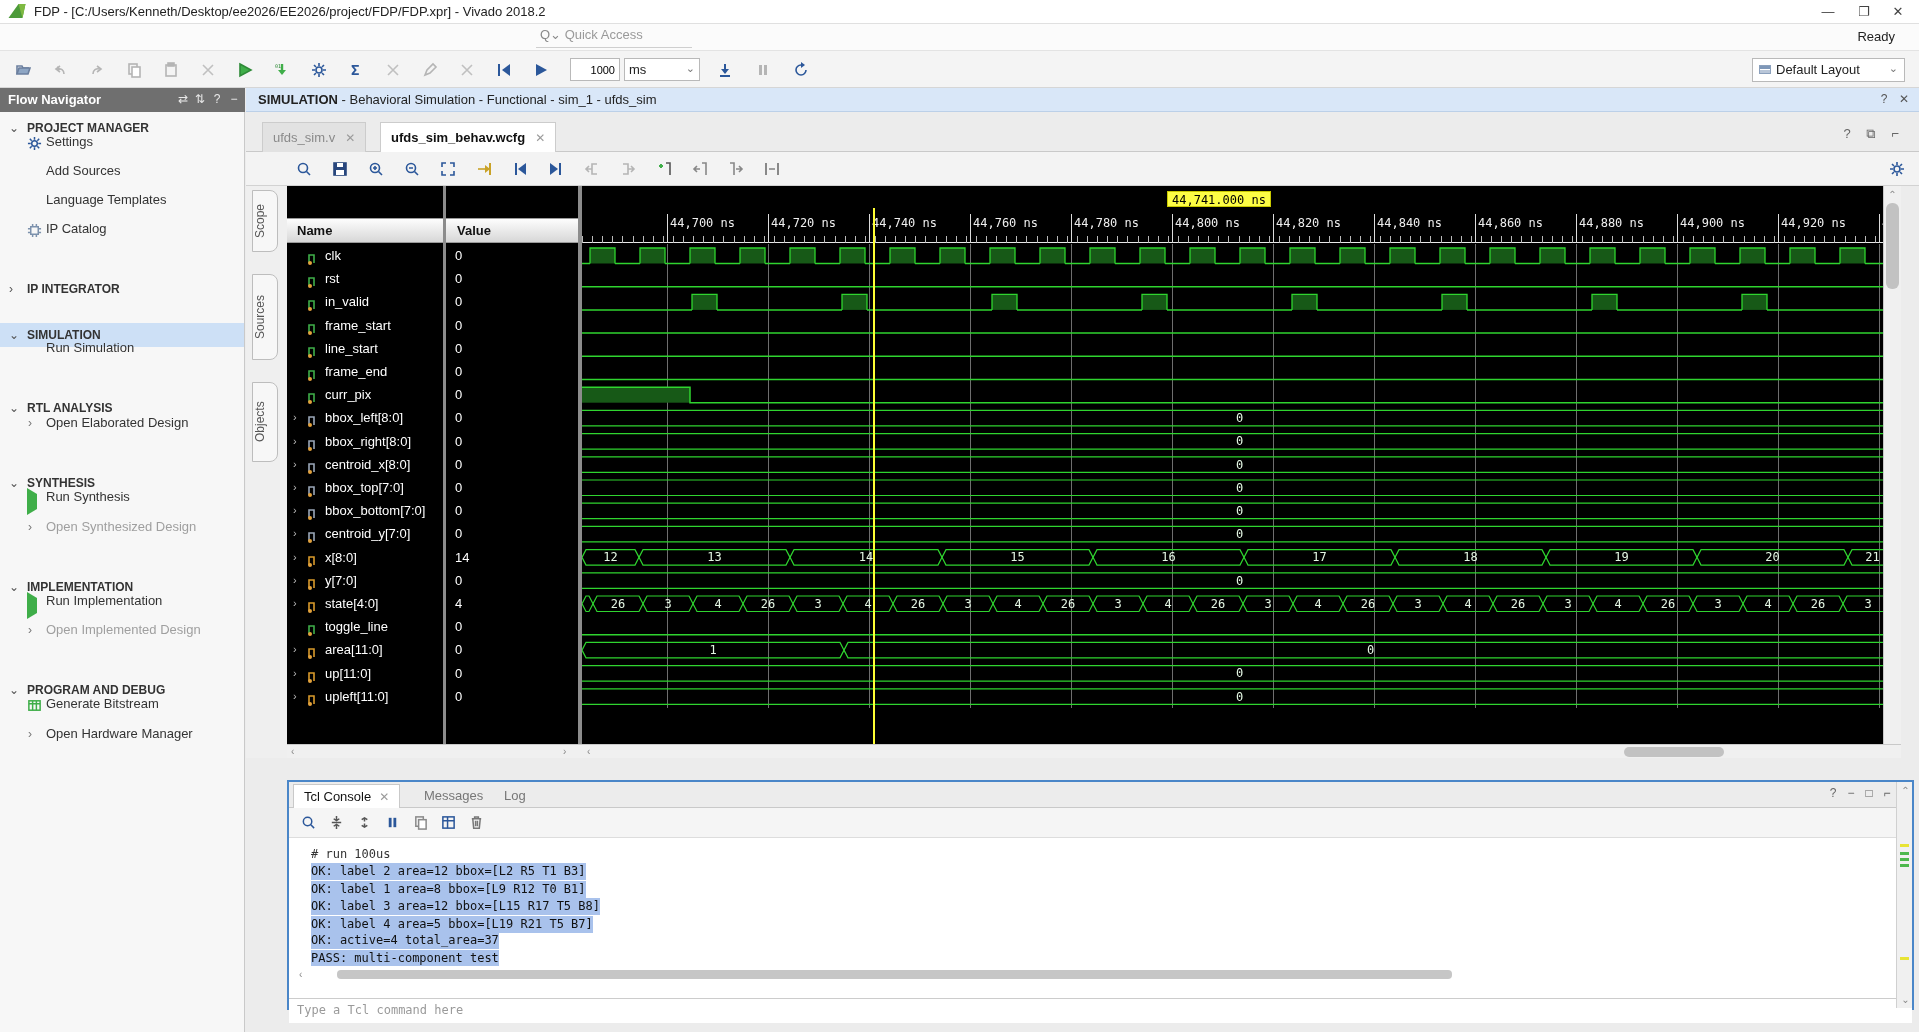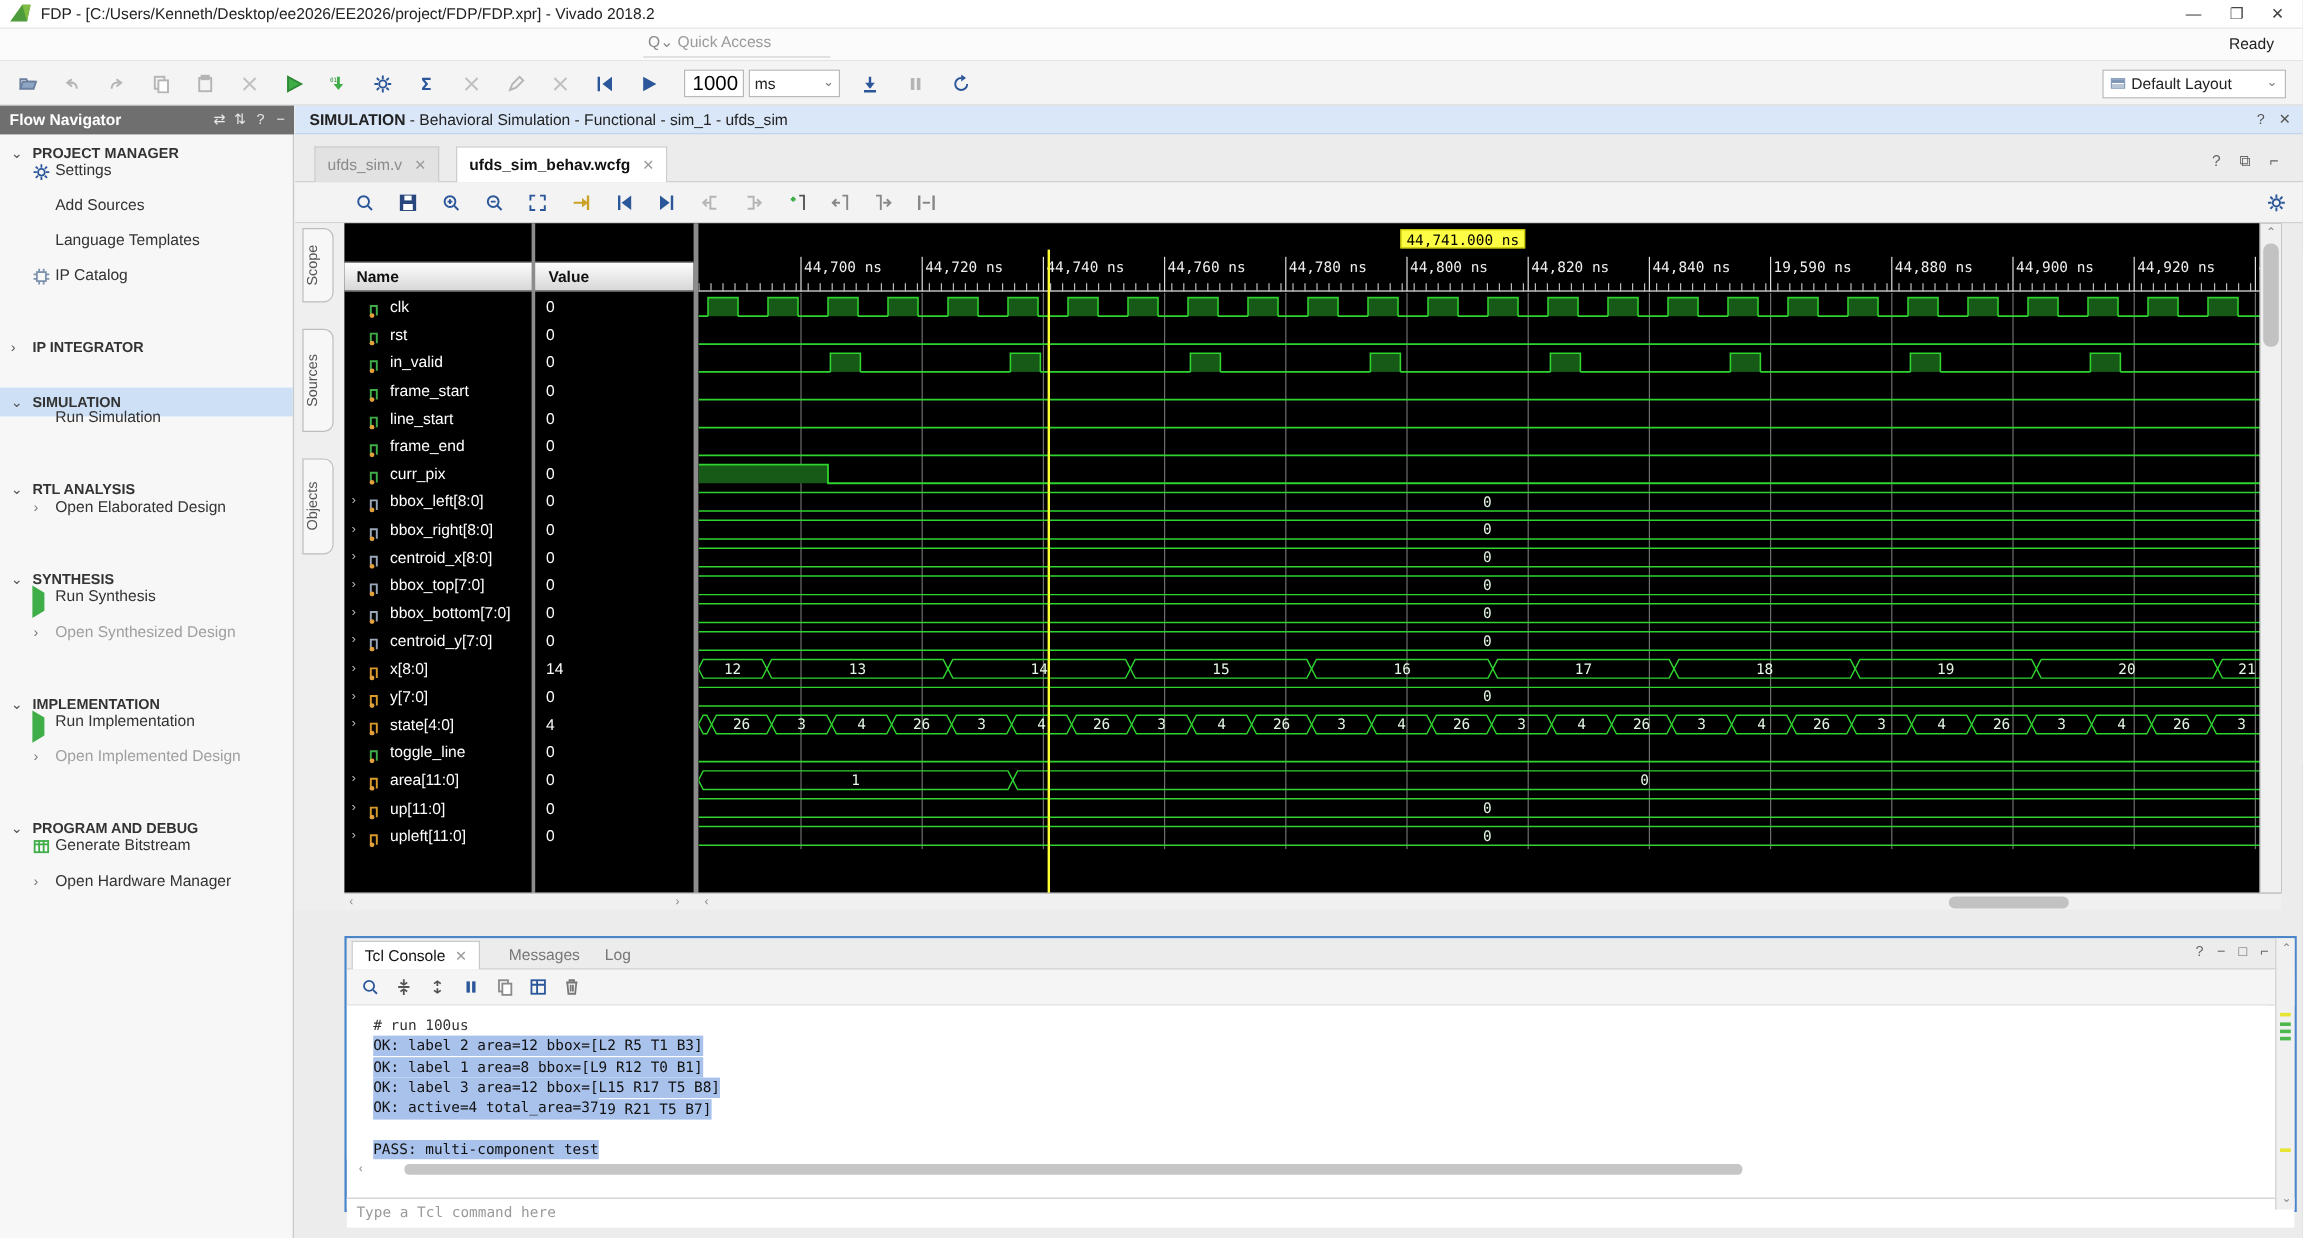--- a/index.html
+++ b/index.html
@@ -15,21 +15,21 @@
   #logo { left:10px; top:4px; width:0; height:0; border-left:7px solid transparent; border-right:7px solid #7fba42; border-bottom:14px solid #4d9b3a; transform:skewX(-12deg); }
 
   #menubar { left:0; top:24px; width:1919px; height:27px; background:#fbfbfb; border-bottom:1px solid #e3e3e3; }
   .menu-item { display:inline-block; padding:5px 10px; font-size:13px; color:#222; }
   #menu-items { left:8px; top:0; }
   #quick-access { left:536px; top:3px; width:156px; height:21px; border-bottom:1px solid #cfcfcf; color:#9a9a9a; font-size:13px; padding-left:4px; }
   #ready-label { top:5px; right:24px; font-size:13px; color:#222; }
 
   #toolbar { left:0; top:51px; width:1919px; height:37px; background:#f4f4f4; border-bottom:1px solid #d6d6d6; }
   .tbtn { position:absolute; top:6px; width:26px; height:25px; display:flex; align-items:center; justify-content:center; }
-  #runtime-input { left:570px; top:7px; width:50px; height:23px; border:1px solid #b9b9b9; background:#fff; font-size:17px; text-align:right; padding-right:4px; font-family:"Liberation Sans",sans-serif; }
+  #runtime-input { left:570px; top:7px; width:50px; height:23px; border:1px solid #b9b9b9; background:#fff; font-size:11px; text-align:right; padding-right:4px; font-family:"Liberation Sans",sans-serif; }
   #runtime-unit { left:624px; top:7px; width:76px; height:23px; border:1px solid #b9b9b9; background:#fff; font-size:13px; padding:3px 4px; color:#222; }
   #runtime-unit .sel-car { float:right; color:#777; font-size:11px; }
   #layout-select { top:7px; right:14px; width:153px; height:24px; border:1px solid #b9b9b9; background:#fff; font-size:13px; padding:3px 6px; color:#222; }
   #layout-select .sel-car { float:right; color:#777; font-size:11px; }
   .layout-glyph { display:inline-block; width:12px; height:9px; margin-right:5px; background:linear-gradient(#7e97b8 3px,#fff 3px 4px,#b9c6d8 4px); border:1px solid #8ba0bc; }
 
   
   #flownav { left:0; top:88px; width:245px; height:944px; background:#f7f7f7; border-right:1px solid #c9c9c9; }
   #flownav-header { left:0; top:0; width:245px; height:24px; background:#6f6f6f; color:#fff; }
   #flownav-title { left:8px; top:4px; font-size:13px; font-weight:bold; color:#fff; }
@@ -666,21 +666,21 @@
           <div class="tick-label" style="left: 391px;">44,760 ns</div>
           <div class="tick-major" style="left: 489px;"></div>
           <div class="tick-label" style="left: 492px;">44,780 ns</div>
           <div class="tick-major" style="left: 590px;"></div>
           <div class="tick-label" style="left: 593px;">44,800 ns</div>
           <div class="tick-major" style="left: 691px;"></div>
           <div class="tick-label" style="left: 694px;">44,820 ns</div>
           <div class="tick-major" style="left: 792px;"></div>
           <div class="tick-label" style="left: 795px;">44,840 ns</div>
           <div class="tick-major" style="left: 893px;"></div>
-          <div class="tick-label" style="left: 896px;">19,590 ns</div>
+          <div class="tick-label" style="left: 896px;">44,860 ns</div>
           <div class="tick-major" style="left: 994px;"></div>
           <div class="tick-label" style="left: 997px;">44,880 ns</div>
           <div class="tick-major" style="left: 1095px;"></div>
           <div class="tick-label" style="left: 1098px;">44,900 ns</div>
           <div class="tick-major" style="left: 1196px;"></div>
           <div class="tick-label" style="left: 1199px;">44,920 ns</div>
           <div class="tick-major" style="left: 1297px;"></div>
           <div class="tick-label" style="left: 1300px;">44,940 ns</div>
           <div class="tick-minor" style="left: 0px;"></div>
           <div class="tick-minor" style="left: 10.1px;"></div>
@@ -1167,21 +1167,21 @@
           </div>
         </div>
       </div>
     <div class="abs" id="tcl-rule"></div>
     <div class="abs" id="tcl-text">
         <div class="tline cmd" style="top: 8px;"># run 100us</div>
         <div class="tline sel" style="top: 25.4px;">OK: label 2 area=12 bbox=[L2 R5 T1 B3]</div>
         <div class="tline sel" style="top: 42.8px;">OK: label 1 area=8 bbox=[L9 R12 T0 B1]</div>
         <div class="tline sel" style="top: 60.2px;">OK: label 3 area=12 bbox=[L15 R17 T5 B8]</div>
         <div class="tline sel" style="top: 77.6px;">OK: label 4 area=5 bbox=[L19 R21 T5 B7]</div>
-        <div class="tline sel" style="top: 77px;">OK: active=4 total_area=37</div>
+        <div class="tline sel" style="top: 94px;">OK: active=4 total_area=37</div>
         <div class="tline sel" style="top: 112.4px;">PASS: multi-component test</div>
       </div>
     <div class="abs" id="tcl-hscroll">
       <div class="arr">‹</div>
       <div class="thumb"></div>
     </div>
     <div class="abs" id="tcl-input">
       <div class="abs" id="tcl-input-text">Type a Tcl command here</div>
     </div>
     <div class="abs" id="tcl-marks">

